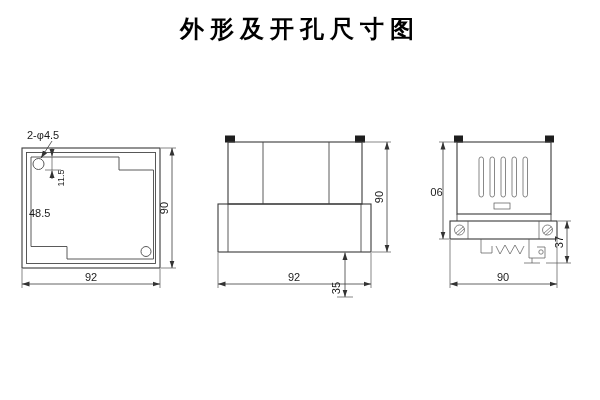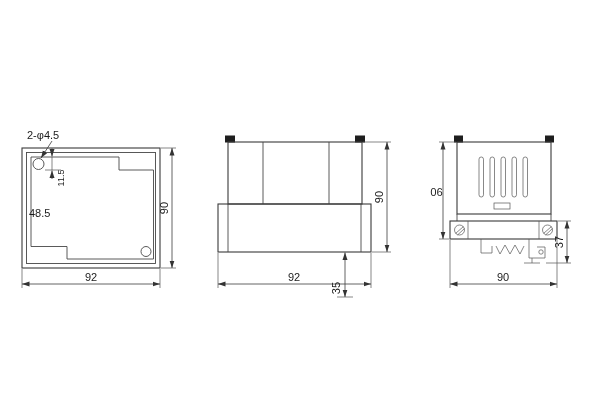--- a/index.html
+++ b/index.html
@@ -17,20 +17,21 @@
   .dim{stroke:#3c3c3c;stroke-width:0.8;fill:none;
        marker-start:url(#arw);marker-end:url(#arw);}
   .dime{stroke:#3c3c3c;stroke-width:0.8;fill:none;marker-end:url(#arw);}
   .tab{fill:#1e1e1e;stroke:none;}
 </style>
 </head>
 <body>
 
 <div class="page">
 
+  <div class="title">外形及开孔尺寸图</div>
 
   <svg width="600" height="400" viewBox="0 0 600 400">
     <defs>
       <marker id="arw" markerWidth="8" markerHeight="6" refX="7.5" refY="3" orient="auto-start-reverse" markerUnits="userSpaceOnUse">
         <path d="M0,0.5 L7.5,3 L0,5.5 Z" fill="#333"></path>
       </marker>
     </defs>
 
     <g>
       <rect x="22" y="148" width="138" height="120" class="ln"></rect>

